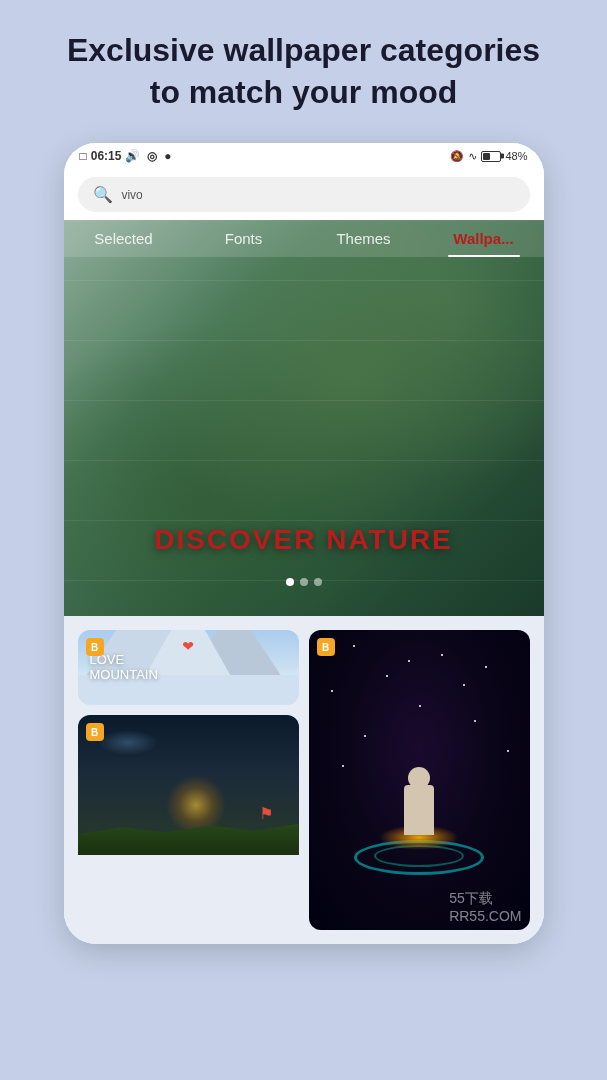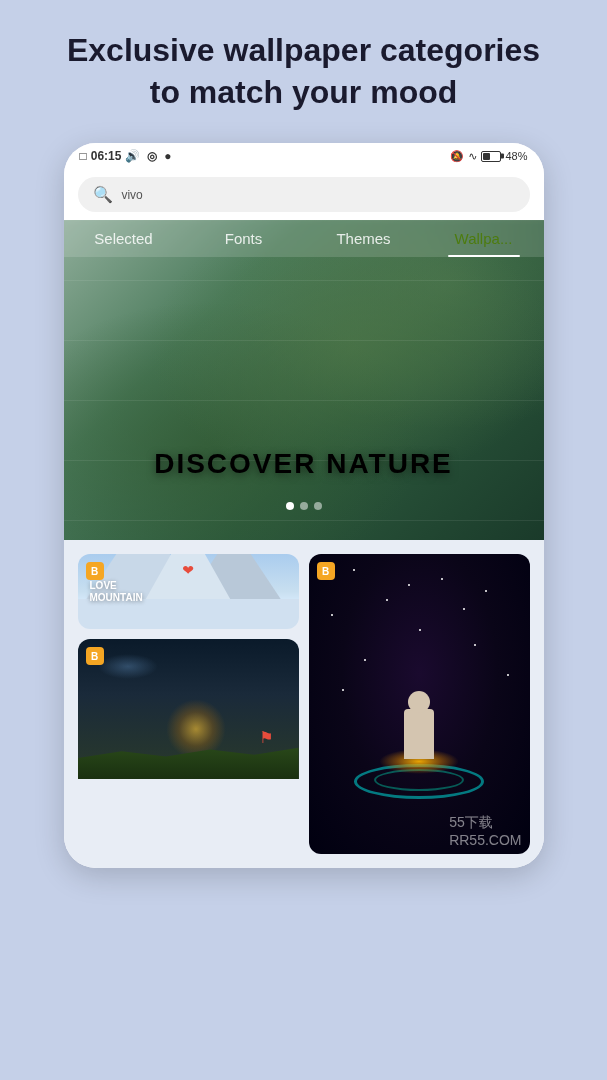--- a/index.html
+++ b/index.html
@@ -76,21 +76,21 @@
       display: flex;
       align-items: center;
       padding: 8px 16px;
       gap: 8px;
     }
     .search-icon-svg { color: #888; font-size: 16px; }
     .search-text { font-size: 12px; color: #555; text-align: right; }
     .hero-section {
       position: relative;
       width: 100%;
-      height: 320px;
+      height: 396px;
       overflow: hidden;
     }
     .hero-bg {
       width: 100%;
       height: 100%;
       background: linear-gradient(135deg, #8fad9a 0%, #4a7a5a 30%, #2d5a3d 60%, #1a3a2a 100%);
       position: relative;
     }
     
     .plant-overlay {
@@ -111,21 +111,21 @@
       background-size: 100% 60px;
     }
     .hero-title {
       position: absolute;
       bottom: 60px;
       left: 0;
       right: 0;
       text-align: center;
       font-size: 28px;
       font-weight: 900;
-      color: #000000;
+      color: #b91c1c;
       letter-spacing: 2px;
       text-shadow: 0 2px 8px rgba(0,0,0,0.5);
     }
     .hero-dots {
       position: absolute;
       bottom: 30px;
       left: 0; right: 0;
       display: flex;
       justify-content: center;
       gap: 6px;
@@ -147,22 +147,22 @@
       flex: 1;
       text-align: center;
       padding: 10px 4px;
       font-size: 15px;
       color: rgba(255,255,255,0.85);
       font-weight: 500;
       cursor: pointer;
       position: relative;
     }
     .tab-item.active {
-      color: #4d7c0f;
-      font-weight: 400;
+      color: #b91c1c;
+      font-weight: 700;
     }
     .tab-item.active::after {
       content: '';
       position: absolute;
       bottom: 0; left: 20%; right: 20%;
       height: 2px;
       background: white;
       border-radius: 2px;
     }
     
@@ -239,22 +239,22 @@
       transform: translateX(-50%);
       color: #e74c3c;
       font-size: 14px;
     }
     .wp-label {
       position: absolute;
       top: 50%;
       left: 12px;
       transform: translateY(-50%);
       color: white;
-      font-weight: 700;
-      font-size: 10px;
+      font-weight: 400;
+      font-size: 13px;
       line-height: 1.2;
       text-shadow: 0 1px 4px rgba(0,0,0,0.4);
     }
     .wp-badge {
       position: absolute;
       top: 8px;
       left: 8px;
       width: 18px; height: 18px;
       background: #f5a623;
       border-radius: 4px;

